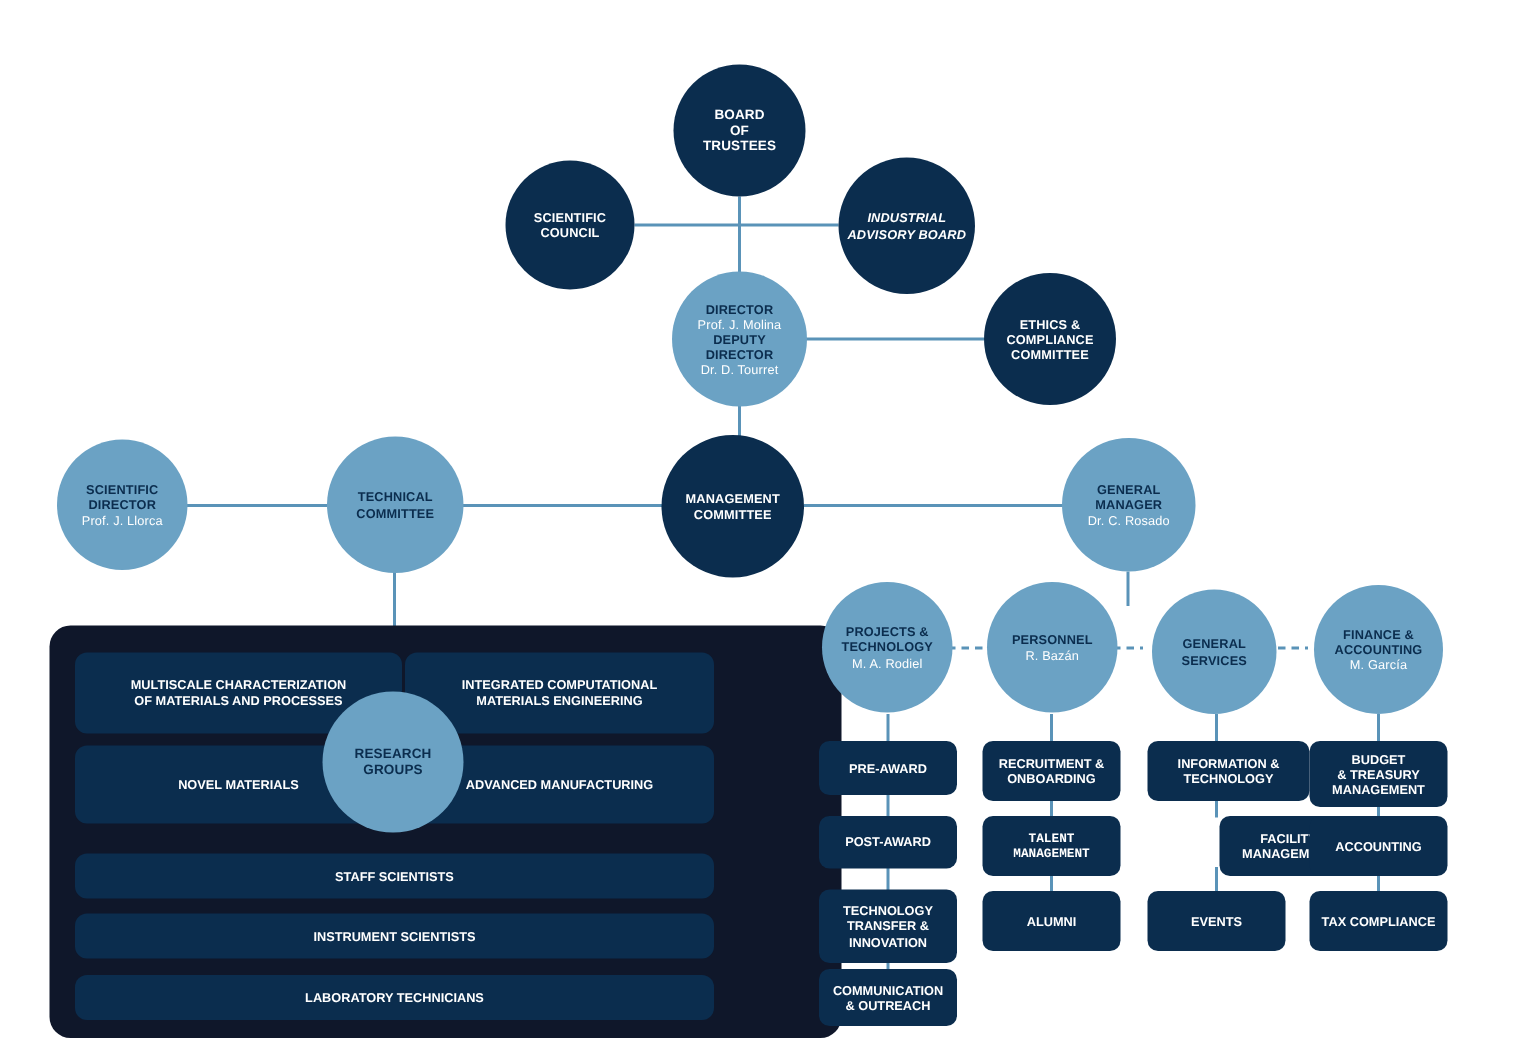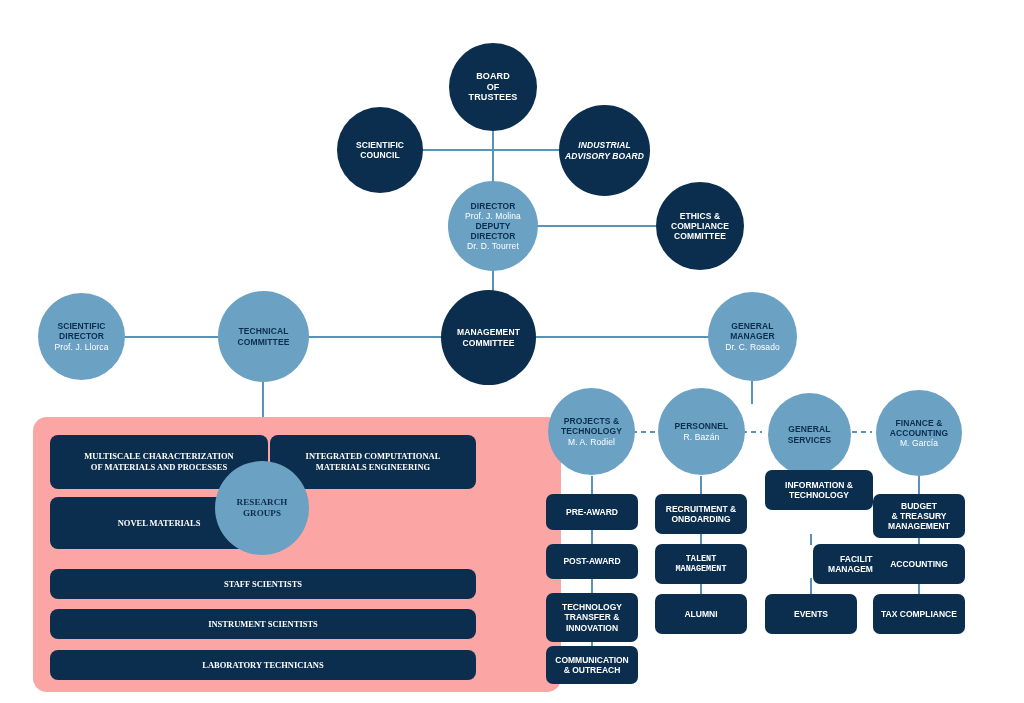--- a/index.html
+++ b/index.html
@@ -72,23 +72,22 @@
     line-height: 1.2;
     box-sizing: border-box;
     padding: 2px 5px;
   }
   #rg-panel {
     position: absolute;
     left: 33px;
     top: 417px;
     width: 528px;
     height: 275px;
-    background: #fca5a5;
+    background: #0f172a;
     border-radius: 14px;
-    font-family: Liberation Serif, serif;
   }
   .rg-box {
     position: absolute;
     background: #0b2d4e;
     border-radius: 8px;
     display: flex;
     align-items: center;
     justify-content: center;
     text-align: center;
     color: #ffffff;
@@ -229,20 +228,25 @@
       <div>
         <div>INTEGRATED COMPUTATIONAL</div>
         <div>MATERIALS ENGINEERING</div>
       </div>
     </div>
     <div class="rg-box" style="left:17px; top:80px; width:218px; height:52px; font-size:8.5px;">
       <div>
         <div>NOVEL MATERIALS</div>
       </div>
     </div>
+    <div class="rg-box" style="left:237px; top:80px; width:206px; height:52px; font-size:8.5px;">
+      <div>
+        <div>ADVANCED MANUFACTURING</div>
+      </div>
+    </div>
 
     <div class="node circle c-mid t-navy" style="left:182px; top:44px; width:94px; height:94px; font-size:9px;">
       <div class="lbl">
         <div>RESEARCH</div>
         <div>GROUPS</div>
       </div>
     </div>
 
     <div class="rg-box" style="left:17px; top:152px; width:426px; height:30px; font-size:8.5px;">
       <div>STAFF SCIENTISTS</div>
@@ -317,21 +321,21 @@
       <div>TALENT</div>
       <div>MANAGEMENT</div>
     </div>
   </div>
   <div class="box" style="left:655px; top:594px; width:92px; height:40px; font-size:8.5px;">
     <div>
       <div>ALUMNI</div>
     </div>
   </div>
 
-  <div class="box" style="left:765px; top:470px; width:108px; height:40px; font-size:8.5px;">
+  <div class="box" style="left:765px; top:494px; width:108px; height:40px; font-size:8.5px;">
     <div>
       <div>INFORMATION &amp;</div>
       <div>TECHNOLOGY</div>
     </div>
   </div>
   <div class="box" style="left:765px; top:544px; width:92px; height:40px; font-size:8.5px;margin-left:48px;">
     <div>
       <div>FACILITY</div>
       <div>MANAGEMENT</div>
     </div>

